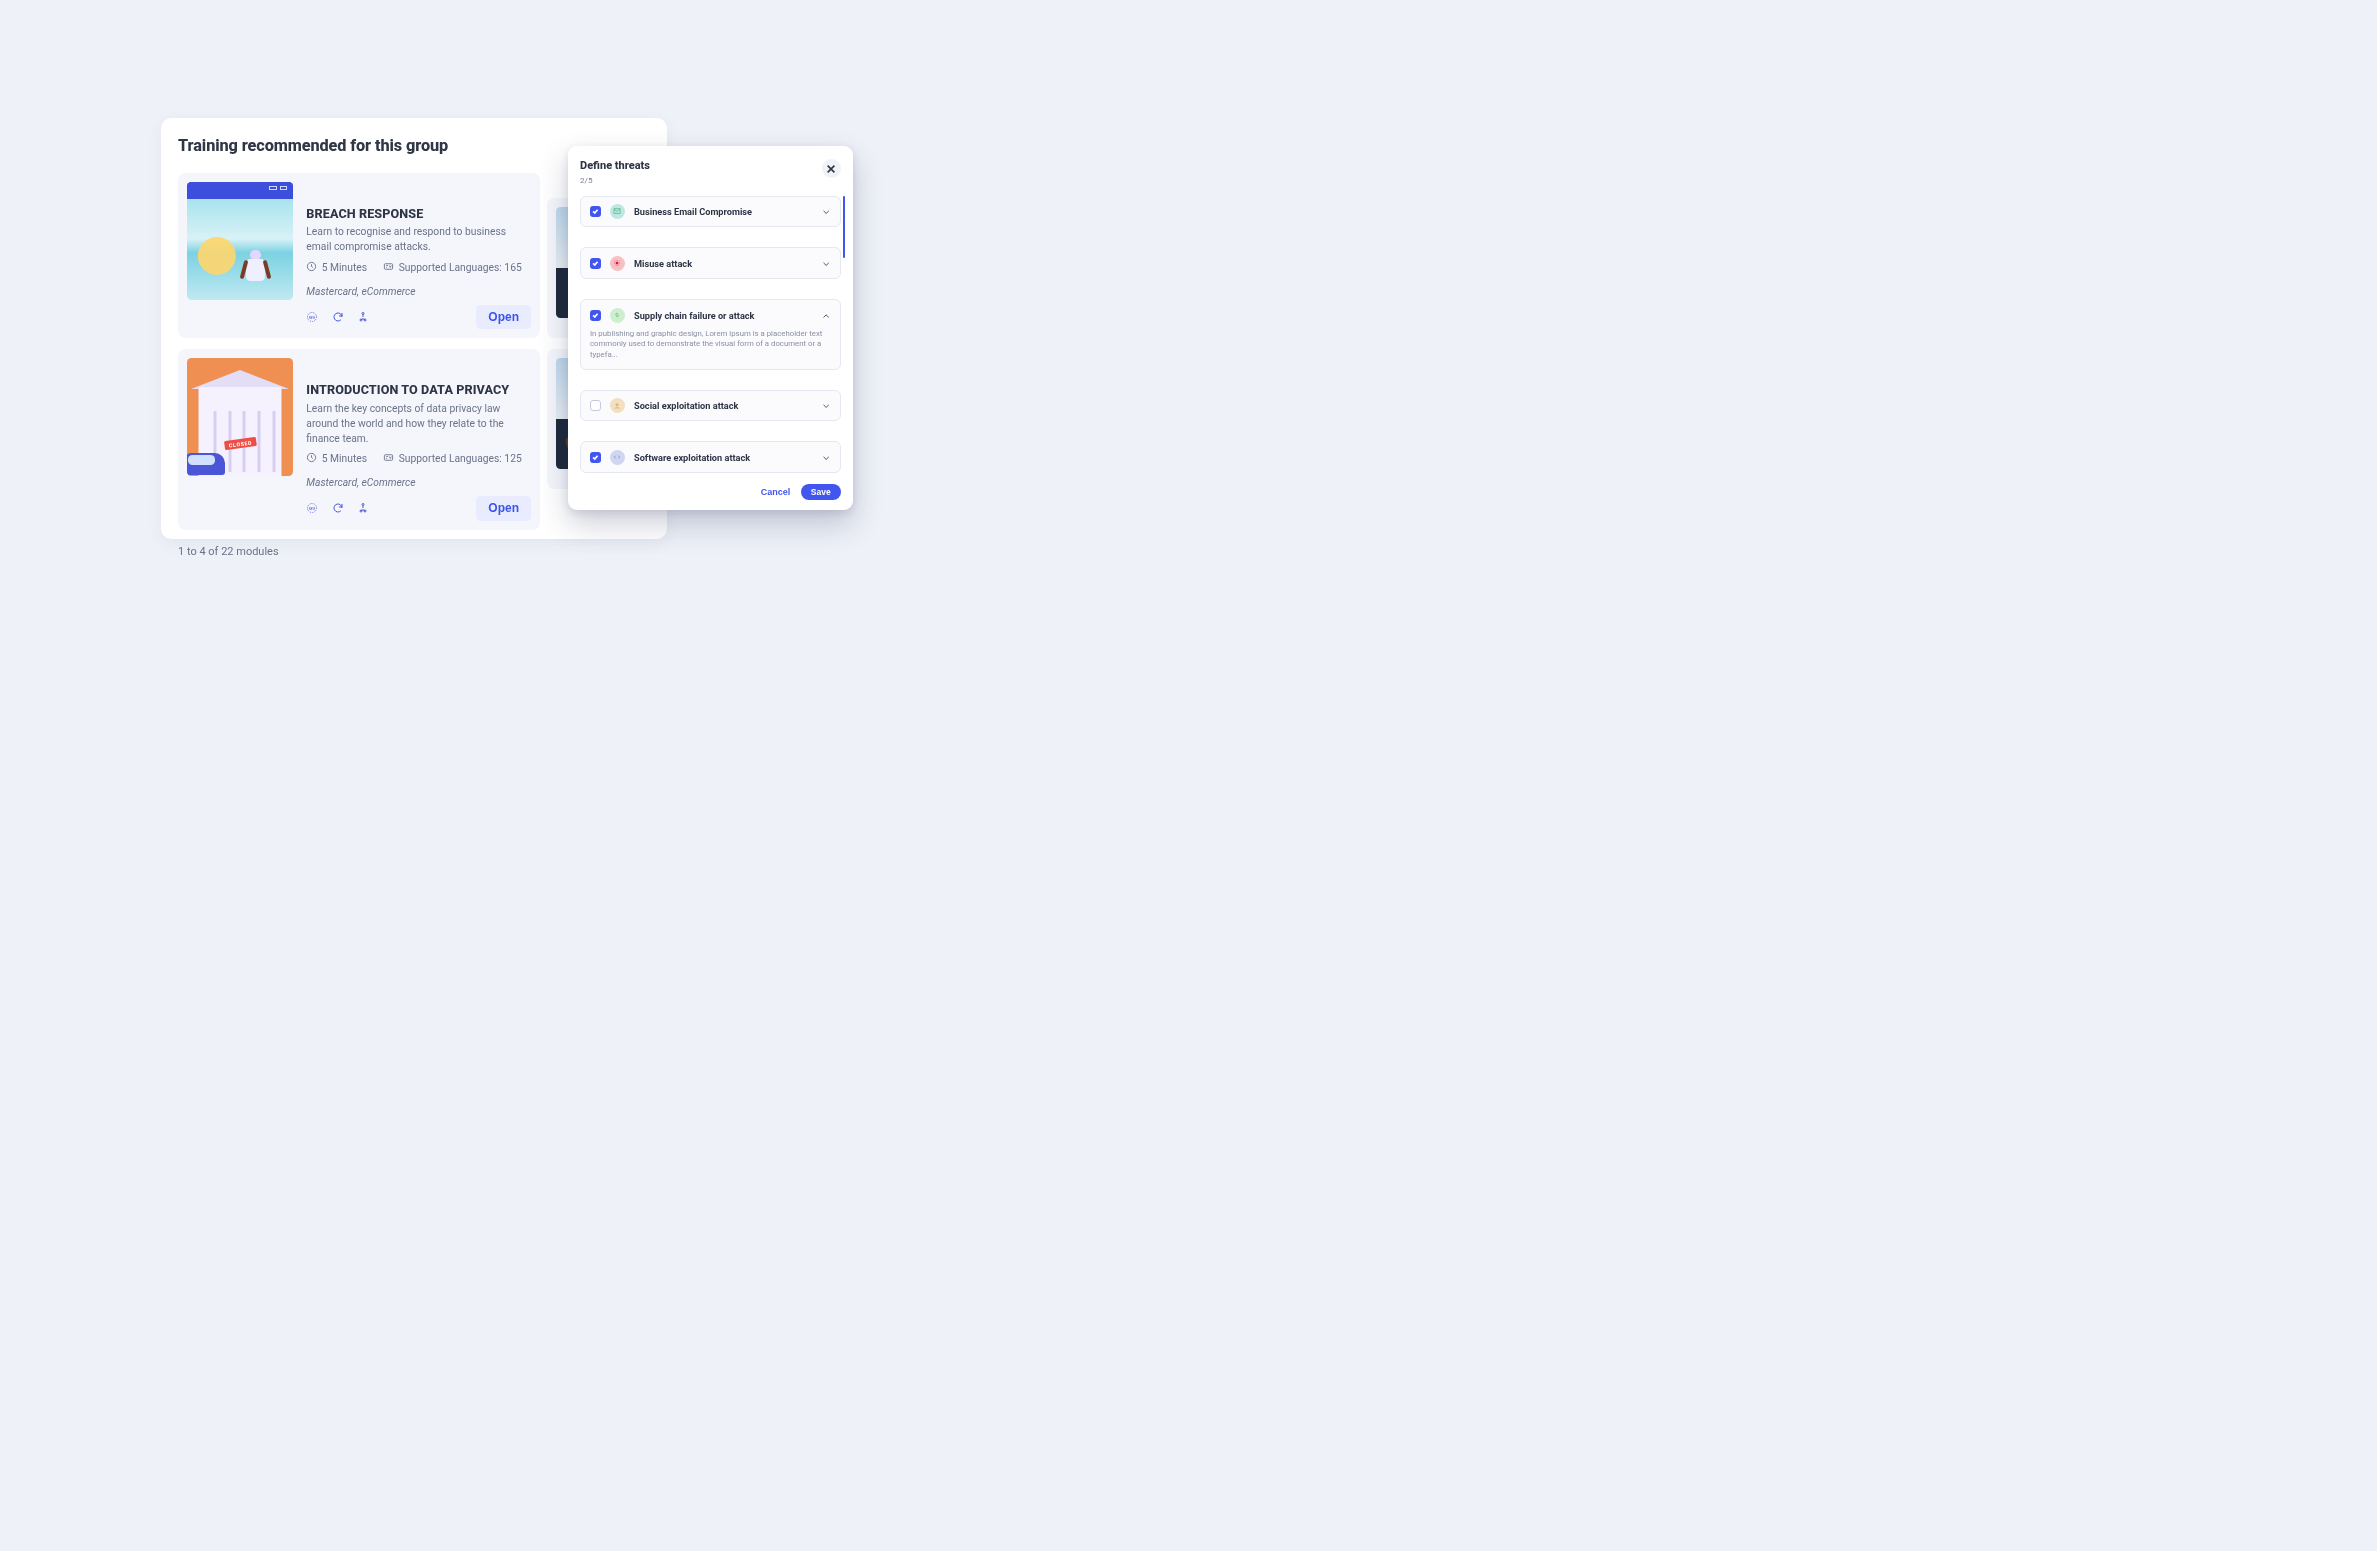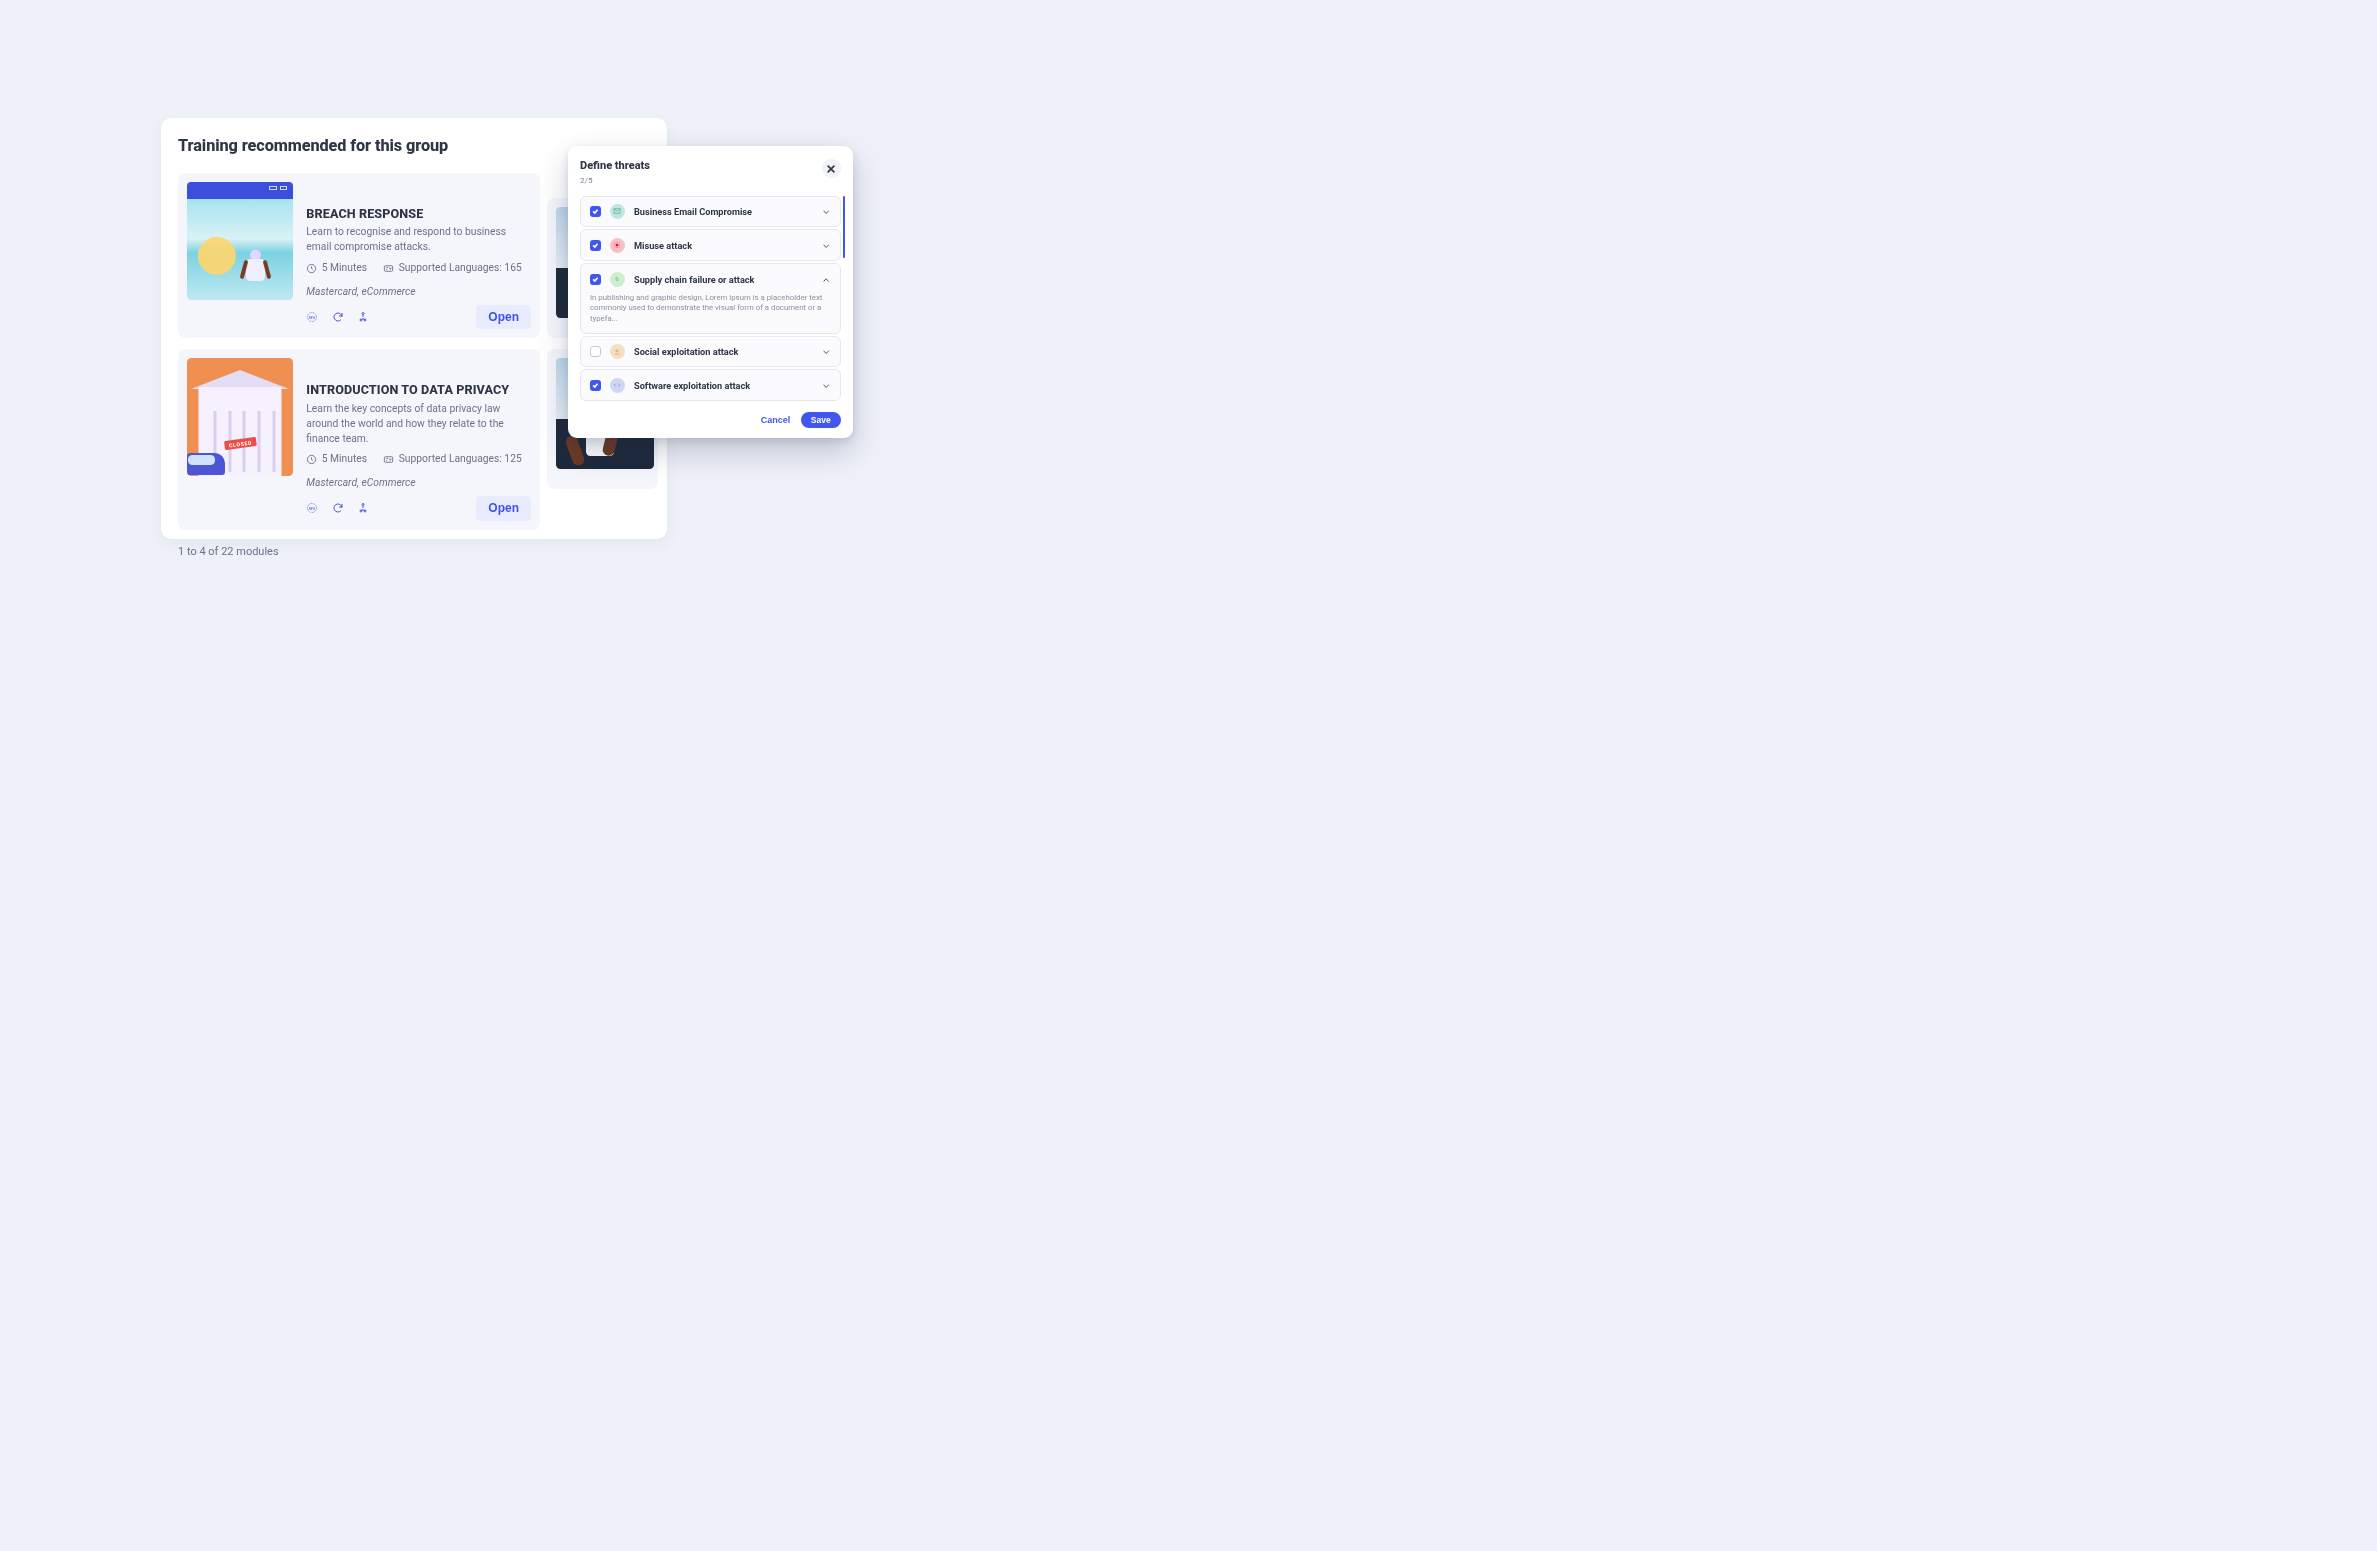--- a/index.html
+++ b/index.html
@@ -9,21 +9,21 @@
     
     .training-panel { position: absolute; left: 161px; top: 118px; width: 506px; height: 421px; background: #fff; border-radius: 10.3px; padding: 18px 0 22px 0; box-shadow: 0 4.4px 15px rgba(50,60,100,.06); }
     .training-panel h2 { font-size: 16.3px; font-weight: 800; color: #2f3645; margin: 0 17px 18px 17px; letter-spacing: -0.1px; }
     .cards { display: flex; flex-direction: column; gap: 11px; padding: 0 17px 0 17px; }
     .card { background: #f5f6fc; border-radius: 7.4px; padding: 9px; display: flex; gap: 13.3px; width: 362px; }
     .thumb { width: 106px; height: 118px; border-radius: 4.4px; flex: 0 0 106px; overflow: hidden; position: relative; }
     .card-body { flex: 1; display: flex; flex-direction: column; }
     .card-title { font-size: 12.6px; font-weight: 800; color: #2e3546; letter-spacing: 0.1px; margin-bottom: 4.4px; margin-top: 24px; }
     .card-desc { font-size: 10.3px; color: #6b7289; line-height: 1.45; }
     .meta-row { display: flex; align-items: center; gap: 16.3px; font-size: 10.3px; color: #6b7289; margin-top: 6px; }
-    .meta-item { display: inline-flex; align-items: flex-end; gap: 4.4px; }
+    .meta-item { display: inline-flex; align-items: flex-start; gap: 4.4px; }
     .meta-item svg { width: 11px; height: 11px; stroke: #6b7289; }
     .tags { font-style: italic; color: #6b7289; font-size: 10.3px; margin-top: 10.3px; }
     .card-footer { display: flex; align-items: center; justify-content: space-between; margin-top: auto; padding-top: 7.4px; }
     .icon-row { display: flex; align-items: center; gap: 13.3px; }
     .mini-icon { width: 12px; height: 12px; display: inline-flex; align-items: center; justify-content: center; }
     .mini-icon svg { width: 12px; height: 12px; stroke: #4a56d6; fill: none; }
     .open-btn { background: #e8ecfe; color: #3c53ef; border: none; border-radius: 4.4px; font-size: 12px; font-weight: 700; padding: 5.2px 12px; cursor: pointer; }
     .pager { padding: 15px 17px 0 17px; font-size: 11px; color: #6b7289; }
 
     
@@ -62,21 +62,21 @@
     .st .phone{position:absolute;left:30px;bottom:13.3px;width:28px;height:41px;background:#fff;border-radius:4.4px}
     .st .head{position:absolute;left:31px;bottom:55px;width:34px;height:34px;background:#4a2f23;border-radius:50%}
 
     
     .modal { position: absolute; left: 568px; top: 146px; width: 285px; background: #fff; border-radius: 9px; box-shadow: 0 13.3px 30px rgba(34,42,80,.22),0 3px 9px rgba(34,42,80,.12); padding: 13.3px 12px 10.3px 12px; z-index: 5; }
     .modal-head { display: flex; align-items: flex-start; justify-content: space-between; gap: 48px; }
     .modal-title { font-size: 11px; font-weight: 800; color: #2e3546; }
     .modal-step { font-size: 8.1px; color: #7b8196; margin-top: 3px; }
     .close-btn { background:#f0f2f7; border:none; width:19px; height:19px; border-radius:50%; display:flex; align-items:center; justify-content:center; cursor:pointer; }
     .close-btn svg{width:8.1px;height:8.1px;stroke:#2e3546;stroke-width:2.4}
-    .threats{position:relative;margin-top:10.3px;display:flex;flex-direction:column;gap:2px}
+    .threats{position:relative;margin-top:10.3px;display:flex;flex-direction:column;gap:20px}
     .threats:after{content:"";position:absolute;top:0;right:-4.4px;width:2.2px;height:62px;background:#4155ef;border-radius:2.2px}
     .threat{border:0.7px solid #e6e8f1;border-radius:6px;padding:7.4px 9px;background:#fbfbfe}
     .throw{display:flex;align-items:center;gap:9px}
     .tick{flex:0 0 11px;width:11px;height:11px;border-radius:3px;display:flex;align-items:center;justify-content:center}
     .tick.on{background:#4155ef}
     .tick.off{border:1.1px solid #c5cade;background:#fff}
     .tick svg{width:6.7px;height:6.7px;stroke:#fff;stroke-width:3}
     .ticon{width:15px;height:15px;border-radius:50%;display:flex;align-items:center;justify-content:center}
     .ticon svg{width:8.1px;height:8.1px}
     .tname{font-size:9.2px;font-weight:700;color:#2e3546;flex:1}

